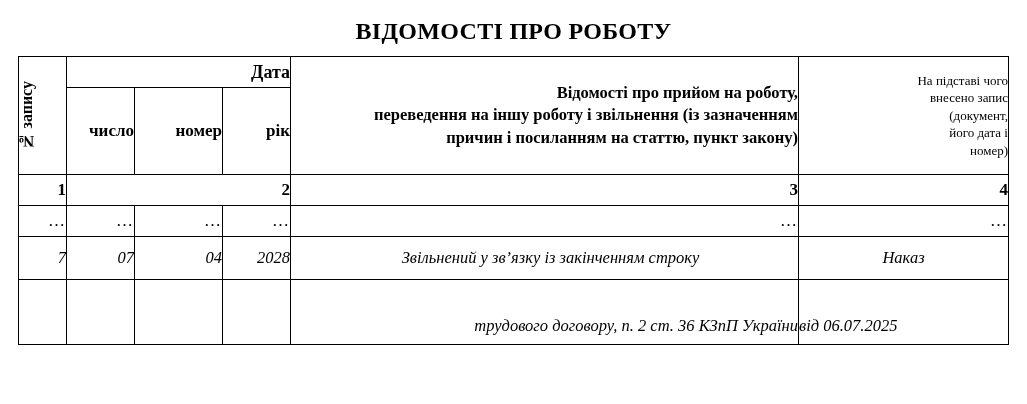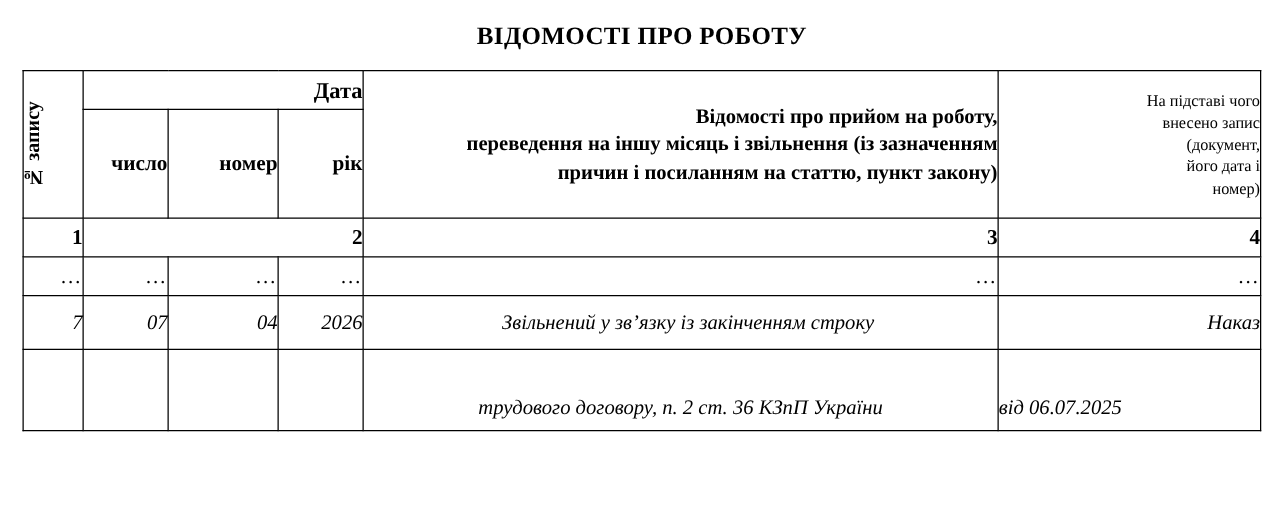--- a/index.html
+++ b/index.html
@@ -11,21 +11,21 @@
     width: 1027px;
     height: 404px;
     font-family: "Liberation Serif", serif;
     color: #000000;
     position: relative;
     overflow: hidden;
   }
   .page-title {
     text-align: center;
     font-weight: bold;
-    font-size: 20px;
+    font-size: 24px;
     letter-spacing: 0.3px;
     margin: 18px 0 0 0;
     padding: 0;
   }
   .table-wrap {
     position: absolute;
     left: 18px;
     top: 56px;
     width: 990px;
   }
@@ -94,30 +94,30 @@
   .datarow td {
     height: 42px;
     font-size: 16.5px;
     font-style: italic;
   }
   .datarow td.cell-left {
     text-align: center;
     padding-left: 12px;
   }
   .datarow td.cell-basis {
-    text-align: right;
+    text-align: center;
     padding-left: 0;
   }
   .datarow2 td {
     height: 56px;
     font-size: 16.5px;
     font-style: italic;
   }
   .datarow2 td.cell-left {
-    text-align: center;
+    text-align: right;
     vertical-align: bottom;
     padding-bottom: 8px;
   }
   .datarow2 td.cell-basis {
     text-align: left;
     padding-left: 0;
     vertical-align: bottom;
     padding-bottom: 8px;
   }
   .num-italic { font-style: italic; }
@@ -138,21 +138,21 @@
       <col class="c-basis">
     </colgroup>
     <tbody>
       <tr>
         <td rowspan="2">
           <div class="vert-label">№ запису</div>
         </td>
         <td colspan="3" class="hdr-date">Дата</td>
         <td rowspan="2" class="hdr-big">
           <div>Відомості про прийом на роботу,</div>
-          <div>переведення на іншу місяць і звільнення (із зазначенням</div>
+          <div>переведення на іншу роботу і звільнення (із зазначенням</div>
           <div>причин і посиланням на статтю, пункт закону)</div>
         </td>
         <td rowspan="2" class="hdr-basis">
           <div>На підставі чого</div>
           <div>внесено запис</div>
           <div>(документ,</div>
           <div>його дата і</div>
           <div>номер)</div>
         </td>
       </tr>
@@ -172,21 +172,21 @@
         <td>…</td>
         <td>…</td>
         <td>…</td>
         <td>…</td>
         <td>…</td>
       </tr>
       <tr class="datarow">
         <td class="num-italic">7</td>
         <td>07</td>
         <td>04</td>
-        <td>2026</td>
+        <td>2028</td>
         <td class="cell-left">Звільнений у зв’язку із закінченням строку</td>
         <td class="cell-basis">Наказ</td>
       </tr>
       <tr class="datarow2">
         <td></td>
         <td></td>
         <td></td>
         <td></td>
         <td class="cell-left">трудового договору, п. 2 ст. 36 КЗпП України</td>
         <td class="cell-basis">від 06.07.2025</td>

